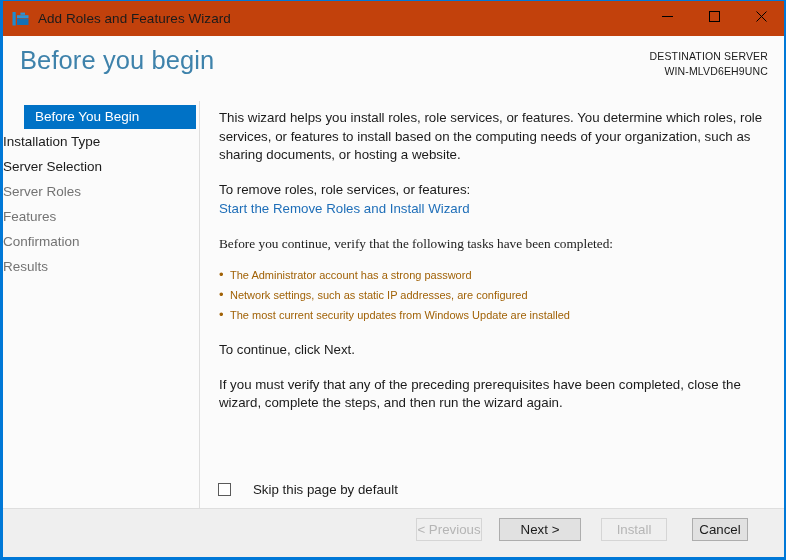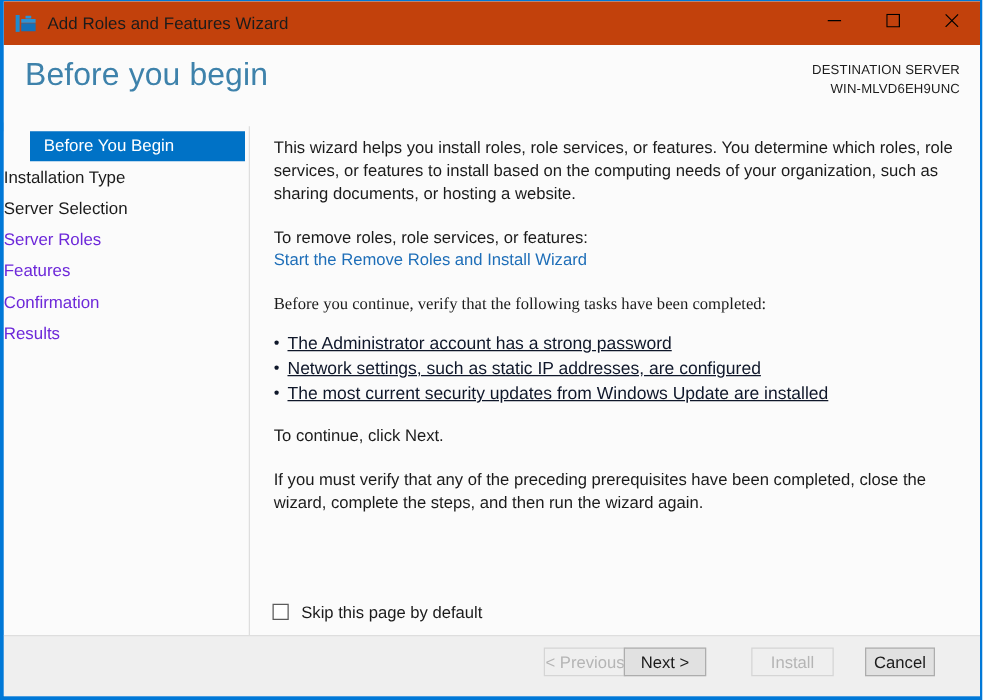--- a/index.html
+++ b/index.html
@@ -128,21 +128,21 @@
   }
   .nav-item.selected {
     background: #0072c6;
     color: #ffffff;
     margin-left: 21px;
     padding-left: 11px;
     width: 172px;
     box-sizing: border-box;
   }
   .nav-item.disabled {
-    color: #6d28d9;
+    color: #737373;
   }
 
   
   #content {
     position: absolute;
     left: 197px;
     top: 100px;
     right: 0;
     bottom: 49px;
     background: #fbfbfb;
@@ -167,43 +167,43 @@
     display: inline-block;
     text-decoration: none;
     cursor: pointer;
   }
   ul.checklist {
     list-style: none;
     margin: 0 0 16px 0;
     padding: 0;
   }
   ul.checklist li {
-    font-size: 14px;
-    color: #0f172a;
+    font-size: 11px;
+    color: #a16207;
     line-height: 20px;
     padding-left: 11px;
     position: relative;
-    text-decoration: underline;
   }
   ul.checklist li::before {
     content: "\2022";
     position: absolute;
     left: 0;
     top: -0.5px;
     font-size: 13px;
   }
 
   
   #skip-row {
     position: absolute;
     left: 215px;
     top: 481px;
     display: flex;
     align-items: center;
     cursor: default;
+    gap: 12px;
   }
   #skip-box {
     width: 13px;
     height: 13px;
     border: 1px solid #5a5a5a;
     background: #ffffff;
     box-sizing: border-box;
     flex: none;
   }
   #skip-label {
@@ -236,22 +236,22 @@
     border: 1px solid #adadad;
     color: #1b1b1b;
     cursor: default;
     white-space: nowrap;
   }
   .fbtn.disabled {
     background: #efefef;
     border: 1px solid #d5d5d5;
     color: #b5b5b5;
   }
-  #btn-previous { left: 432px; width: 66px; }
-  #btn-next     { left: 496px; width: 66px; }
+  #btn-previous { left: 413px; width: 66px; }
+  #btn-next     { left: 496px; width: 82px; }
   #btn-install  { left: 598px; width: 66px; }
   #btn-cancel   { left: 689px; width: 56px; }
 </style>
 </head>
 <body>
 
 <div id="window">
 
   <div id="titlebar">
     <span id="title-icon">

